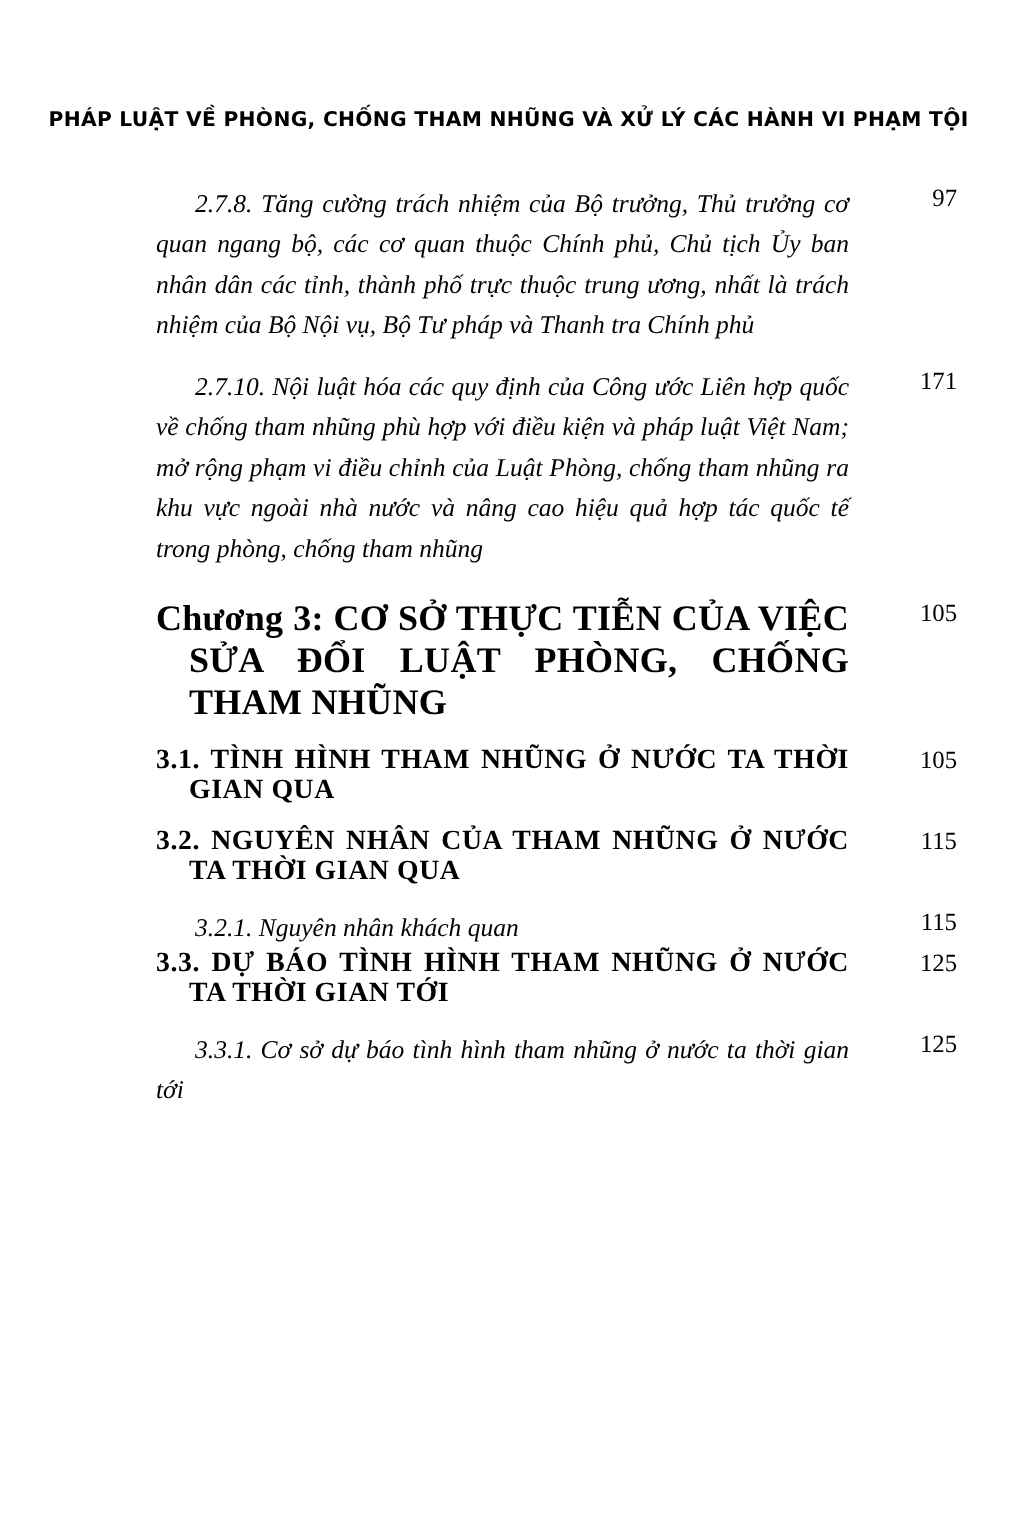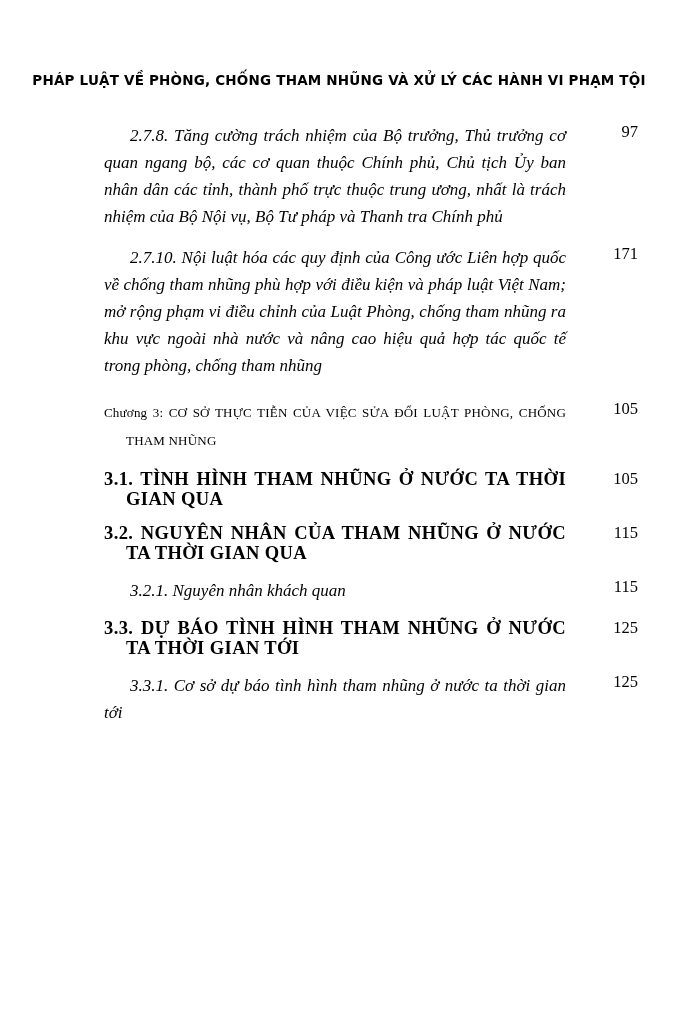--- a/index.html
+++ b/index.html
@@ -69,22 +69,22 @@
     line-height: 27px;
     text-indent: 26px;
   }
   .lvl-sub .pg {
     font-style: normal;
     font-size: 16.5px;
   }
   
   .lvl-chapter .txt {
     font-family: "Liberation Serif", serif;
-    font-weight: normal;
-    font-size: 13px;
+    font-weight: bold;
+    font-size: 24px;
     line-height: 28px;
     text-indent: -22px;
     padding-left: 22px;
     letter-spacing: 0.2px;
   }
   .lvl-chapter .pg {
     font-weight: normal;
   }
   
   .lvl-section .txt {
@@ -96,21 +96,21 @@
     padding-left: 22px;
     letter-spacing: 0.4px;
   }
   .lvl-section .pg {
     font-weight: normal;
   }
   .entry.spaced-top {
     margin-top: 20px;
   }
   .entry.gap-sm {
-    margin-bottom: 14px;
+    margin-bottom: 0;
   }
   .folio {
     position: absolute;
     bottom: 62px;
     left: 0;
     width: 678px;
     text-align: center;
     font-family: "Liberation Serif", serif;
     font-weight: bold;
     font-size: 17px;

